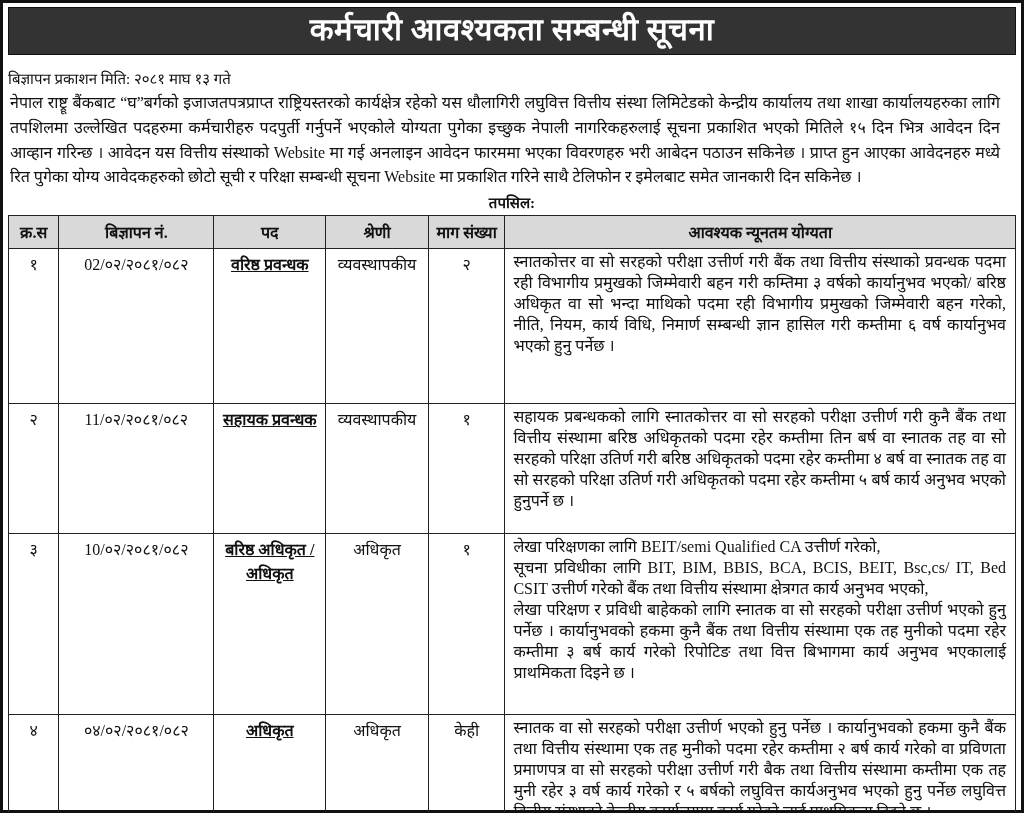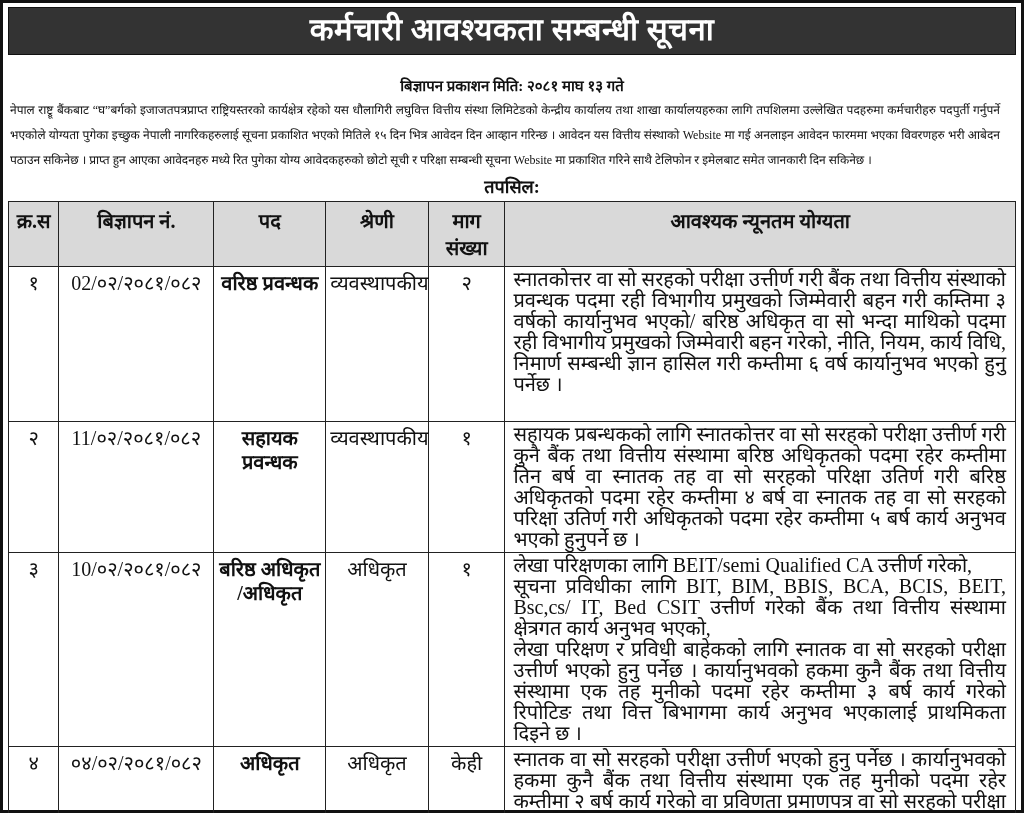--- a/index.html
+++ b/index.html
@@ -19,64 +19,64 @@
     background:#333333;color:#ffffff;
     text-align:center;
     font-weight:bold;
     font-size:31px;
     line-height:44px;
     height:46px;
     border:1px solid #111;
     letter-spacing:0.5px;
   }
   .pubdate{
-    text-align:center;
-    font-weight:bold;
+    text-align:left;
+    font-weight:normal;
     font-size:15px;
-    padding:20px 0 2px 0;
+    padding:13px 0 2px 0;
   }
   .intro{
-    font-size:12px;
+    font-size:16px;
     line-height:24.8px;
     text-align:justify;
     margin:1px 16px 0 2px;
   }
   .tapasil{
     text-align:center;
     font-weight:bold;
-    font-size:18px;
+    font-size:15px;
     padding:2px 0 3px 0;
   }
   table.vacancy{
     width:100%;
     border-collapse:collapse;
     table-layout:fixed;
   }
   table.vacancy th, table.vacancy td{
     border:1.6px solid #222;
     vertical-align:top;
-    font-size:20px;
+    font-size:16px;
   }
   table.vacancy th{
     background:#d9d9d9;
     font-weight:bold;
     padding:5px 2px;
     text-align:center;
   }
   table.vacancy td{
     padding:4px 4px;
     text-align:center;
     line-height:24px;
   }
   table.vacancy td.qual{
     text-align:justify;
     padding:2px 9px 2px 8px;
     line-height:21px;
   }
-  table.vacancy td.pos{font-weight:bold;}
+  table.vacancy td.pos{font-weight:bold;text-decoration:underline;}
   col.c-sn{width:5.0%;}
   col.c-ad{width:15.4%;}
   col.c-pos{width:11.1%;}
   col.c-lvl{width:10.2%;}
   col.c-cnt{width:7.6%;}
   col.c-qual{width:50.7%;}
   .qual p{margin:0;}
   .qual .b{font-weight:normal;}
 </style>
 </head>

